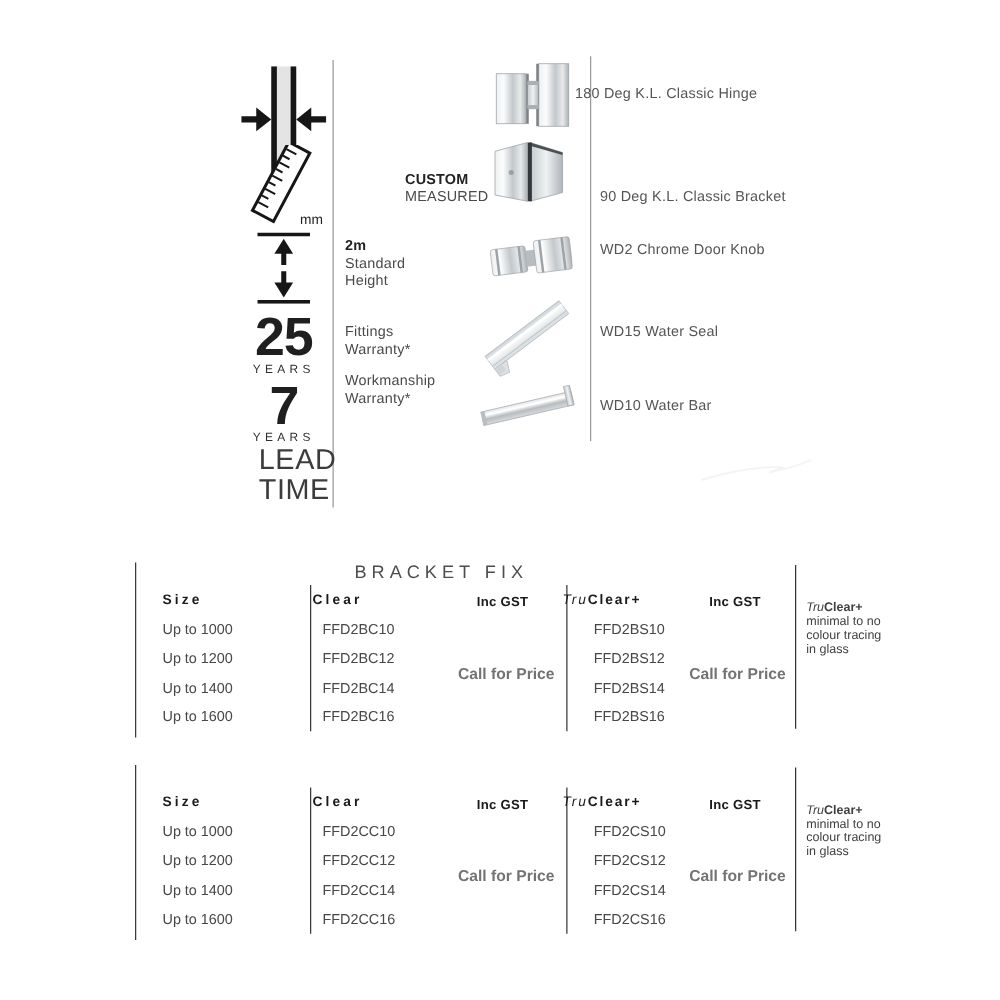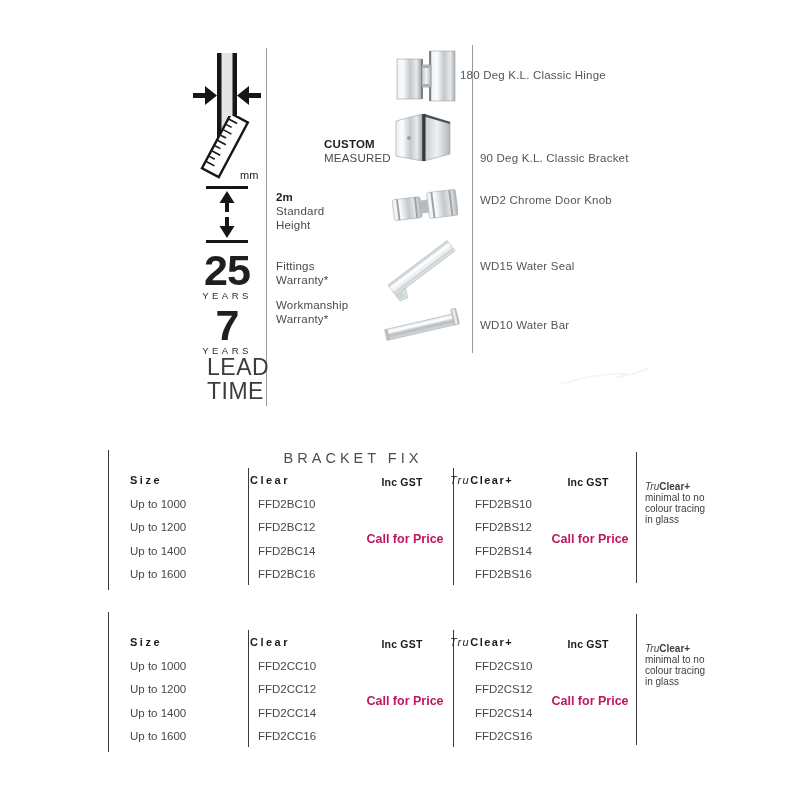--- a/index.html
+++ b/index.html
@@ -28,21 +28,21 @@
   .tbl .h-clear{left:250px;width:90px;}
   .tbl .h-gst1{left:357px;width:90px;}
   .tbl .h-tru{left:450px;width:96px;letter-spacing:1.5px;}
   .tbl .h-gst2{left:543px;width:90px;}
   .tbl .h-tru .tru{font-style:italic;font-weight:normal;}
   .tbl .cell{position:absolute;font-size:11.5px;color:#474747;}
   .tbl .c-size{left:130px;width:90px;text-align:left;}
   .tbl .c-clear{left:258px;}
   .tbl .c-tru{left:475px;}
   .tbl .r1{top:50px;} .tbl .r2{top:73px;} .tbl .r3{top:97px;} .tbl .r4{top:120px;}
-  .tbl .cfp{position:absolute;top:84px;width:110px;text-align:center;font-weight:bold;font-size:12.5px;color:#be185d;}
+  .tbl .cfp{position:absolute;top:84px;width:110px;text-align:center;font-weight:bold;font-size:12.5px;color:#737373;}
   .tbl .cfp1{left:350px;} .tbl .cfp2{left:535px;}
   .tbl .note{position:absolute;left:645px;top:33px;width:80px;font-size:10px;line-height:11px;color:#3f3f3f;}
   .tbl .note .nt-tru{font-style:italic;}
   .tbl .note .nt-rest{font-weight:bold;}
   .swoosh{position:absolute;left:555px;top:364px;opacity:.5;}
 </style>
 </head>
 <body>
 
 <svg width="0" height="0" style="position:absolute">

